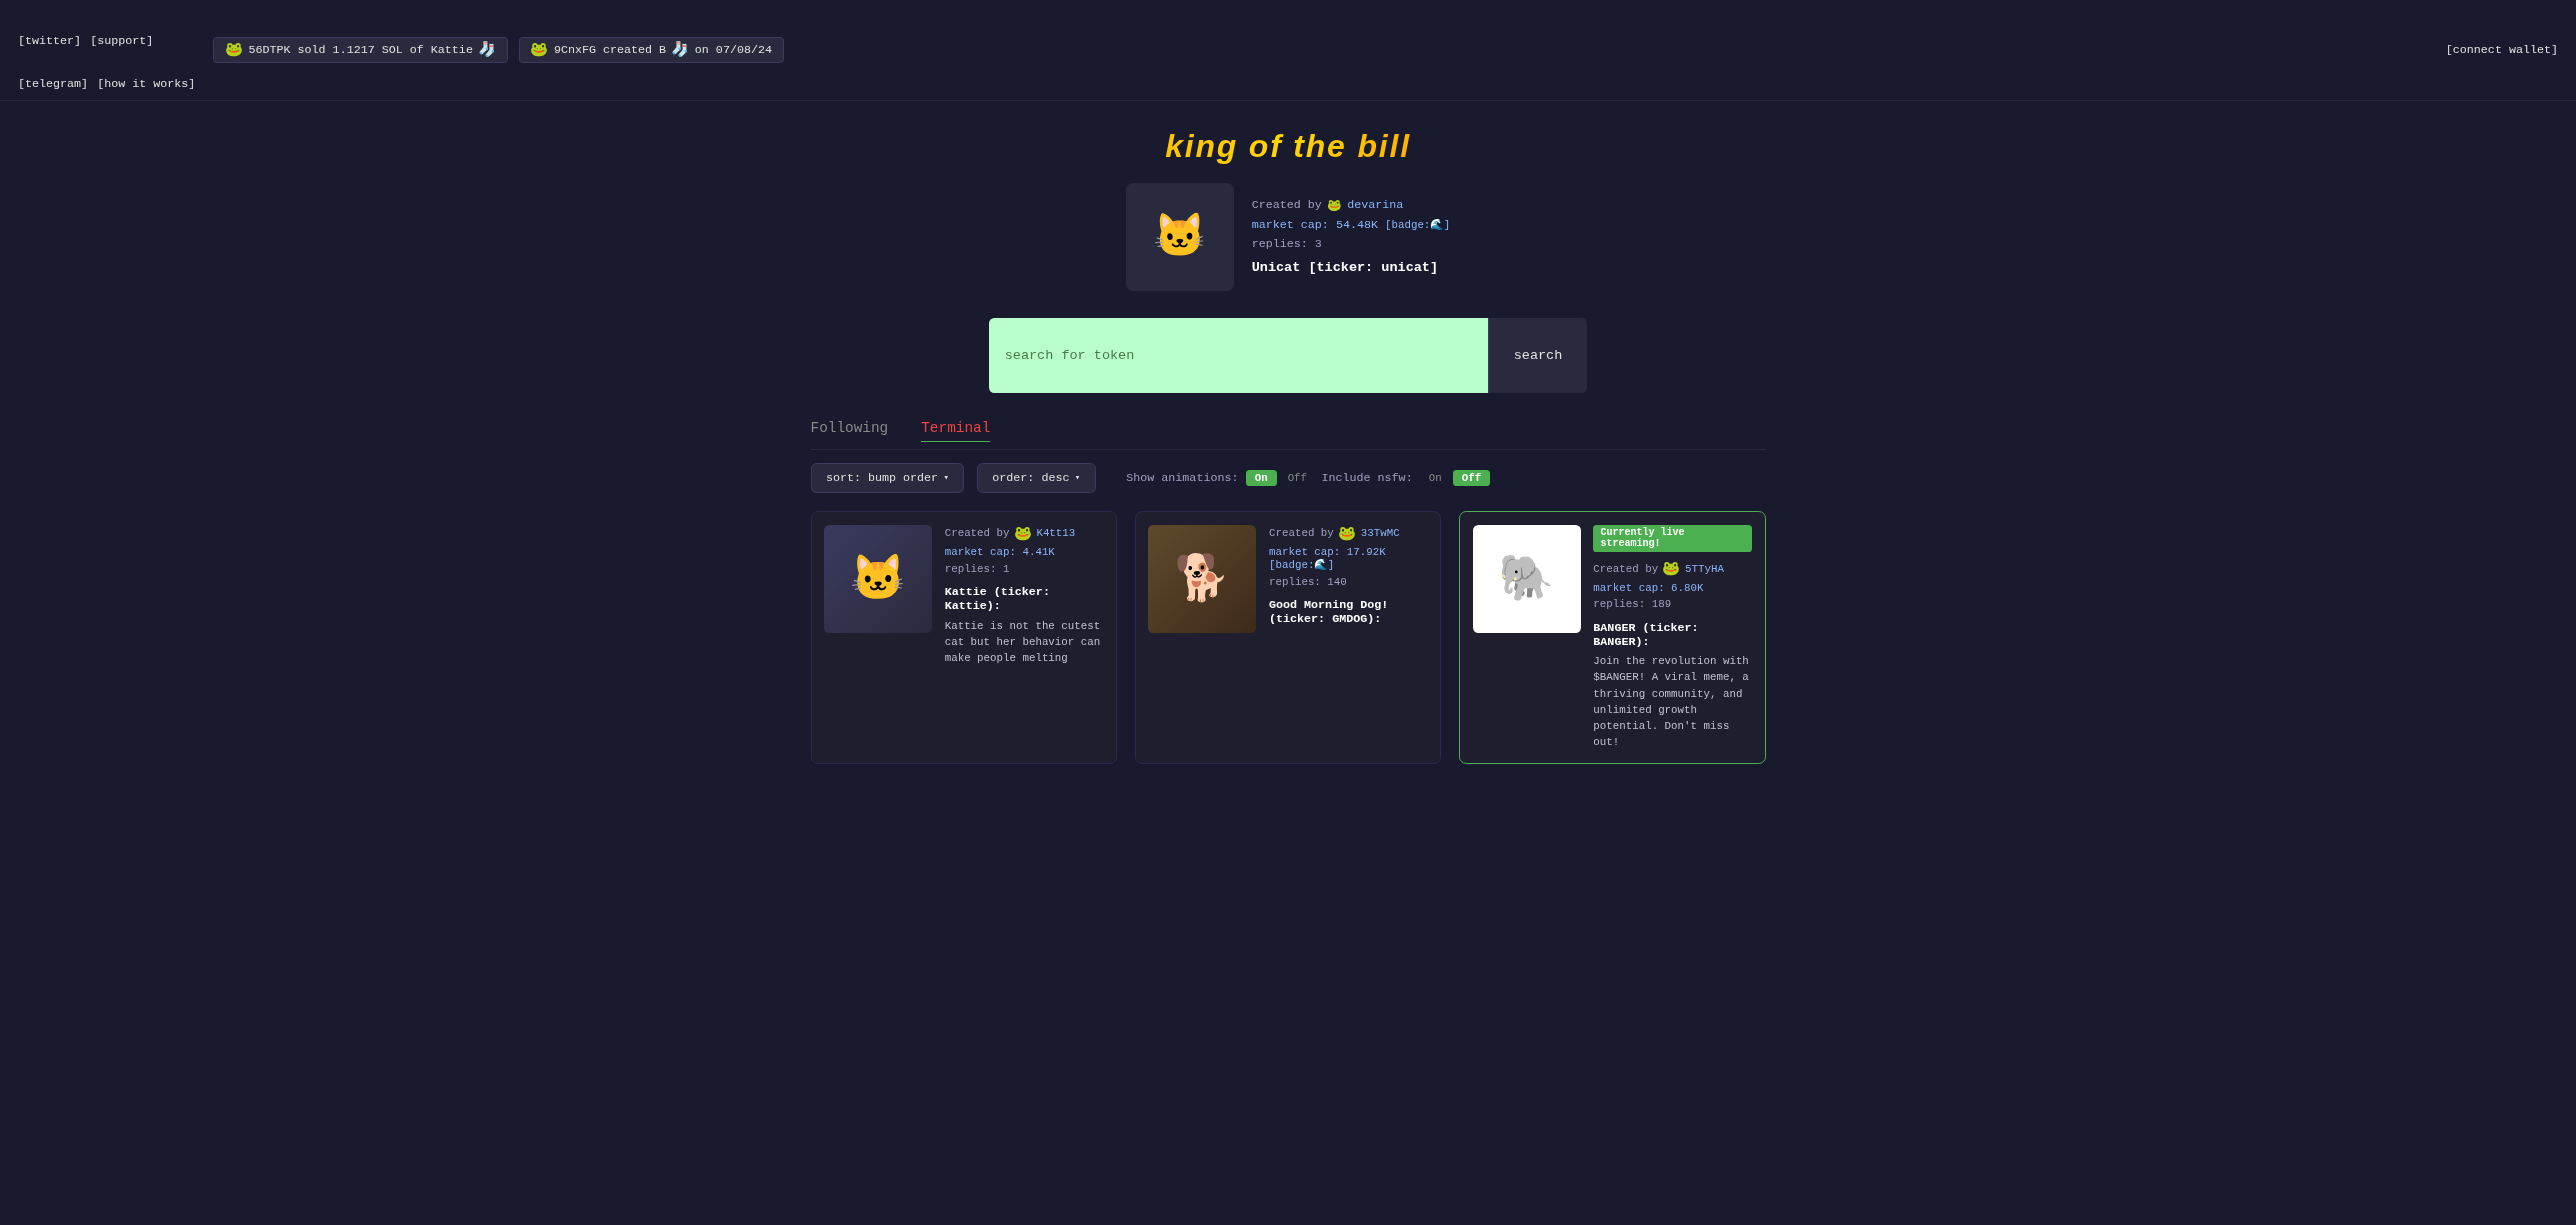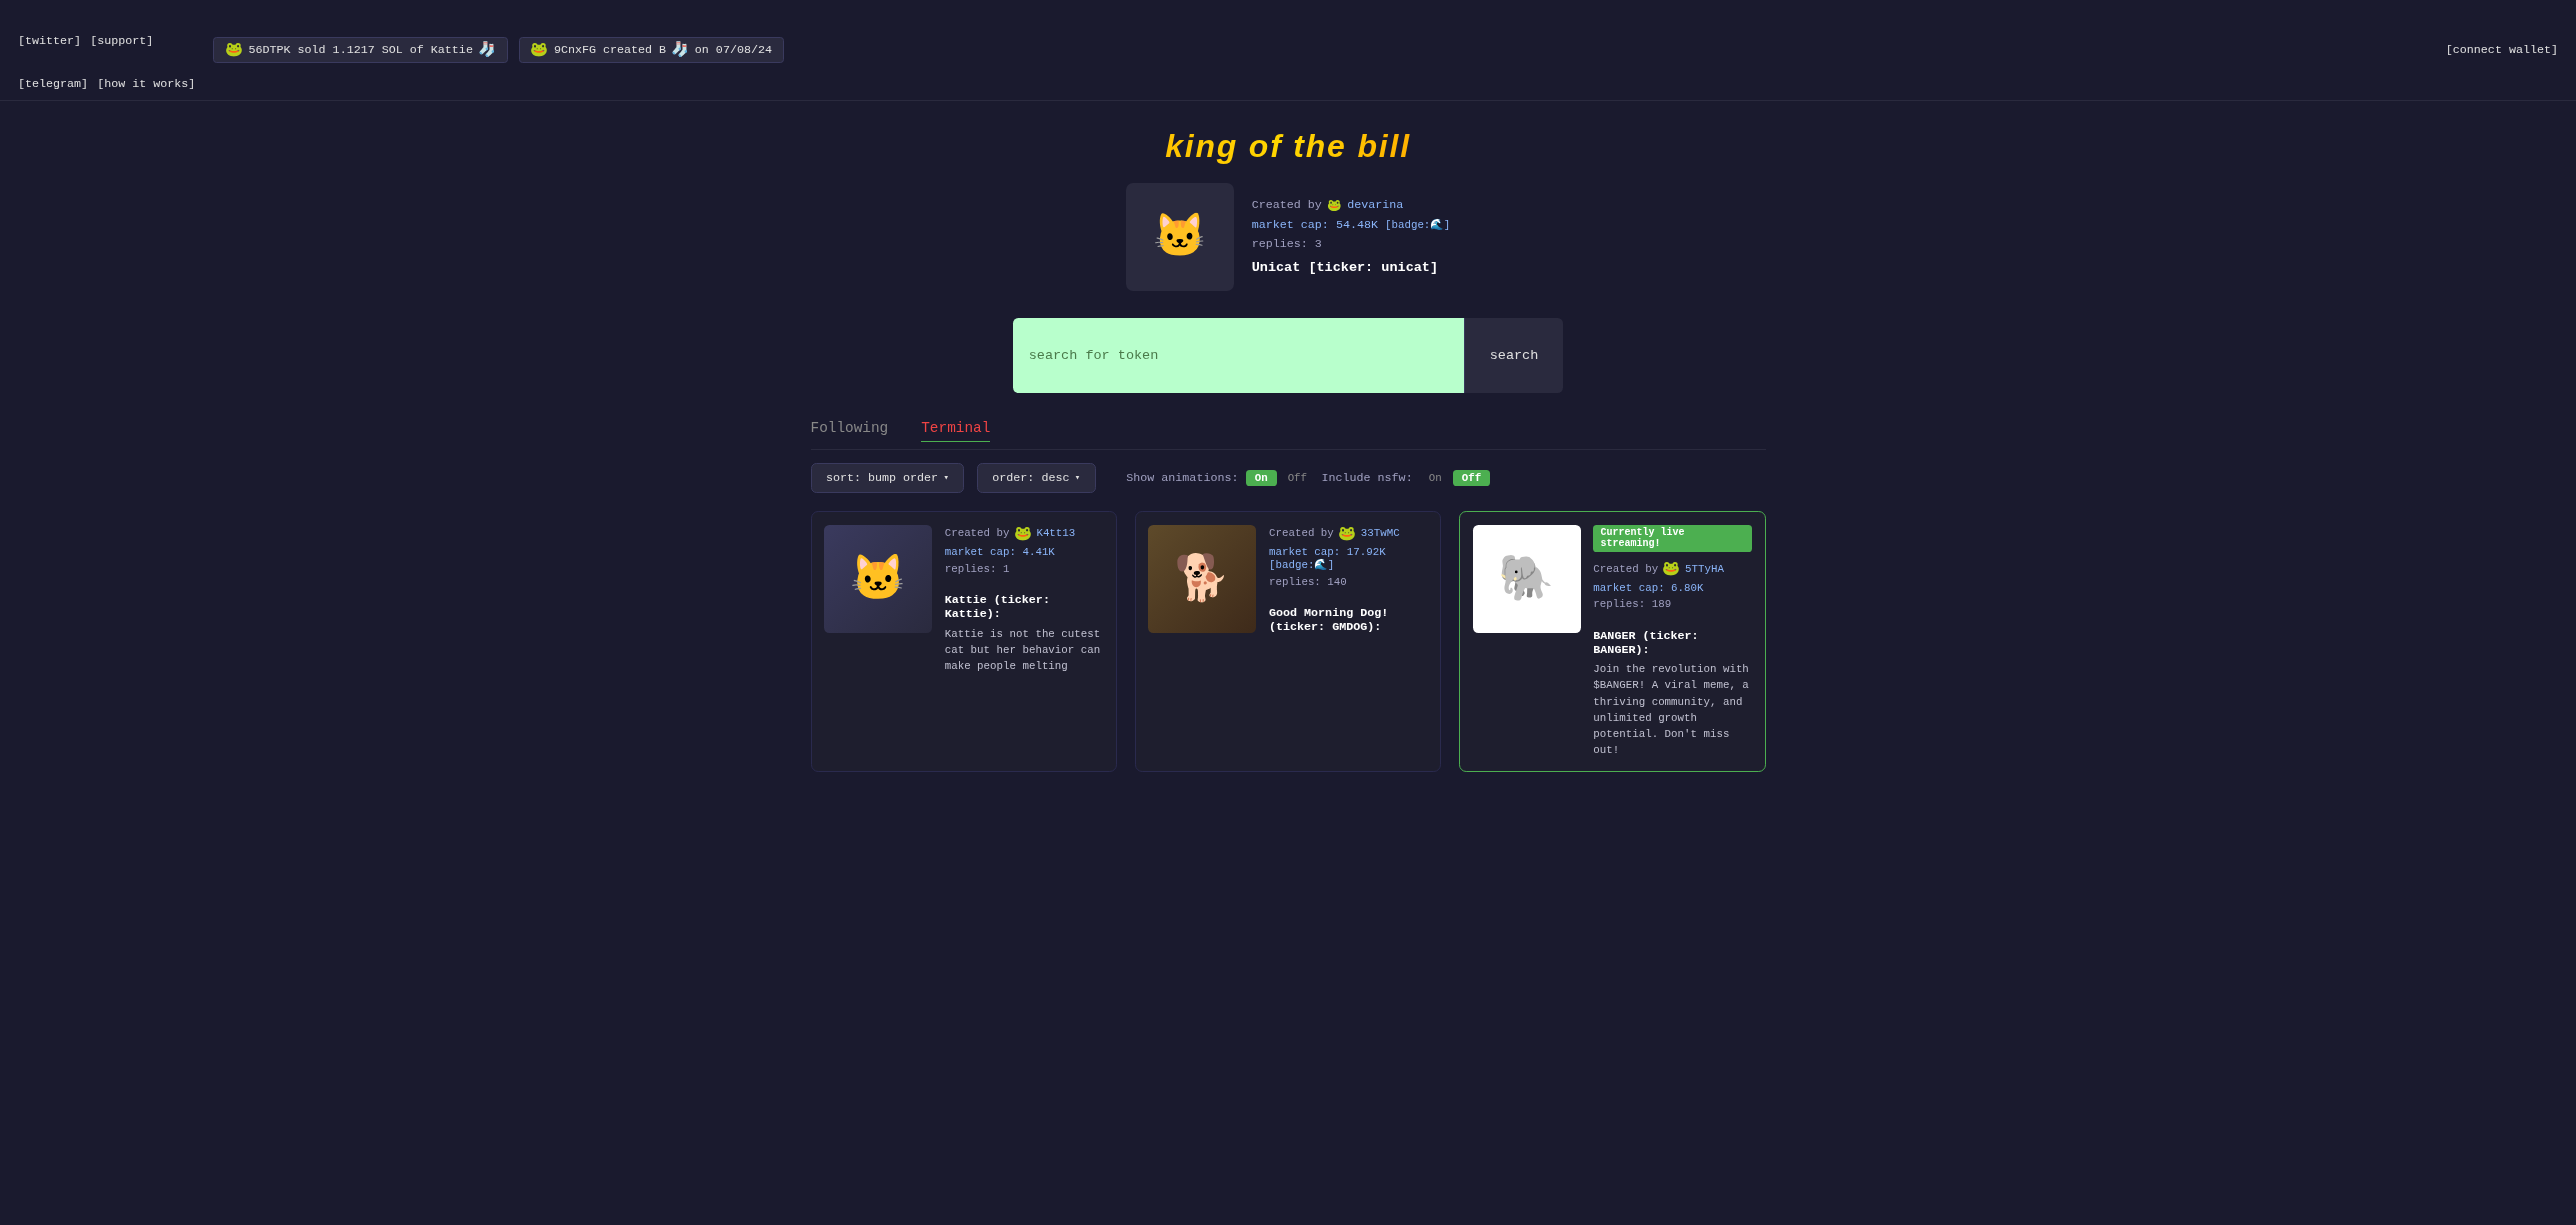--- a/index.html
+++ b/index.html
@@ -153,21 +153,21 @@
     }
 
     
     .search-bar {
       display: flex;
       justify-content: center;
       margin: 27px 0;
       gap: 0;
     }
     .search-input {
-      width: 451px;
+      width: 499px;
       padding: 12.6px 16px;
       background: #b8ffcc;
       border: none;
       border-radius: 5.4px 0 0 5.4px;
       font-size: 13.5px;
       font-family: 'Courier New', monospace;
       color: #1a3a1a;
       outline: none;
     }
     .search-input::placeholder { color: #4a7a4a; }
@@ -304,21 +304,21 @@
     }
     .coin-market span { color: #8ab4f8; }
     .coin-replies {
       font-size: 10.8px;
       color: #a0a0c0;
     }
     .coin-name {
       font-weight: bold;
       font-size: 11.7px;
       color: #fff;
-      margin-top: 14px;
+      margin-top: 6px;
     }
     .coin-desc {
       font-size: 10.8px;
       color: #c0c0d0;
       line-height: 1.5;
     }
     .emoji-icon { font-size: 14.4px; }
 
     
     .cat-placeholder {

